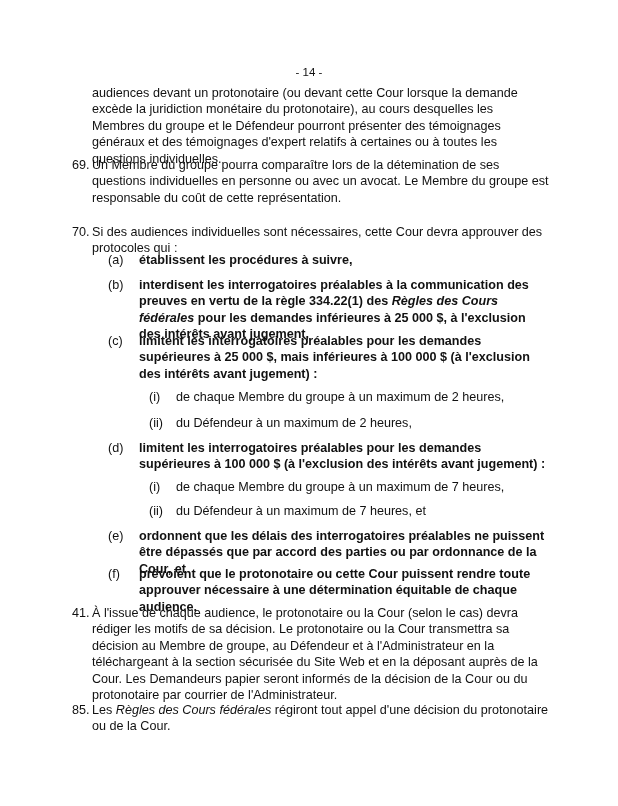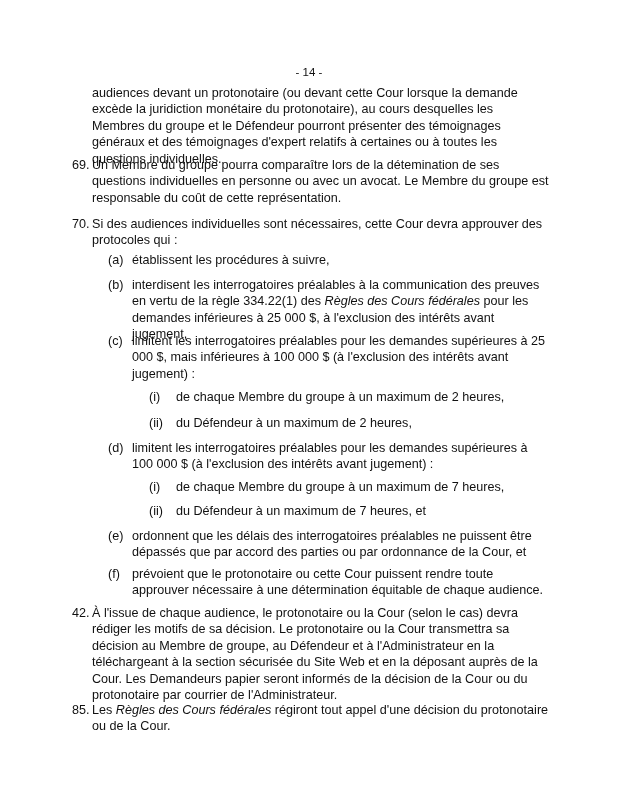--- a/index.html
+++ b/index.html
@@ -6,39 +6,39 @@
   body { width: 618px; height: 806px; position: relative; overflow: hidden;
          font-family: "Liberation Sans", sans-serif; color: #111; font-size: 12.6px; line-height: 16.4px; }
   .page-number { position: absolute; top: 64px; left: 0; width: 618px; text-align: center; font-size: 11.5px; }
   .block { position: absolute; }
   .cont { left: 92px; top: 85px; width: 450px; }
   .para { left: 72px; width: 480px; }
   .para .num { position: absolute; left: 0; top: 0; }
   .para .txt { margin-left: 20px; display: block; }
   .sub { left: 108px; width: 440px; }
   .sub .lab { position: absolute; left: 0; top: 0; }
-  .sub .txt { margin-left: 24px; display: block; }
+  .sub .txt { margin-left: 31px; display: block; font-weight: bold; }
   .rom { left: 149px; width: 400px; }
   .rom .lab { position: absolute; left: 0; top: 0; }
   .rom .txt { margin-left: 27px; display: block; }
   i { font-style: italic; }
 </style>
 </head>
 <body>
 
 <div class="page-number">- 14 -</div>
 
 <div class="block cont">audiences devant un protonotaire (ou devant cette Cour lorsque la demande excède la juridiction monétaire du protonotaire), au cours desquelles les Membres du groupe et le Défendeur pourront présenter des témoignages généraux et des témoignages d'expert relatifs à certaines ou à toutes les questions individuelles.</div>
 
 <div class="block para" style="top:157px">
   <span class="num">69.</span>
   <span class="txt">Un Membre du groupe pourra comparaître lors de la détemination de ses questions individuelles en personne ou avec un avocat. Le Membre du groupe est responsable du coût de cette représentation.</span>
 </div>
 
-<div class="block para" style="top:216px">
+<div class="block para" style="top:224px">
   <span class="num">70.</span>
   <span class="txt">Si des audiences individuelles sont nécessaires, cette Cour devra approuver des protocoles qui :</span>
 </div>
 
 <div class="block sub" style="top:252px">
   <span class="lab">(a)</span>
   <span class="txt">établissent les procédures à suivre,</span>
 </div>
 
 <div class="block sub" style="top:277px">
@@ -80,20 +80,20 @@
   <span class="lab">(e)</span>
   <span class="txt">ordonnent que les délais des interrogatoires préalables ne puissent être dépassés que par accord des parties ou par ordonnance de la Cour, et</span>
 </div>
 
 <div class="block sub" style="top:566px">
   <span class="lab">(f)</span>
   <span class="txt">prévoient que le protonotaire ou cette Cour puissent rendre toute approuver nécessaire à une détermination équitable de chaque audience.</span>
 </div>
 
 <div class="block para" style="top:605px">
-  <span class="num">42.</span>
+  <span class="num">41.</span>
   <span class="txt">À l'issue de chaque audience, le protonotaire ou la Cour (selon le cas) devra rédiger les motifs de sa décision. Le protonotaire ou la Cour transmettra sa décision au Membre de groupe, au Défendeur et à l'Administrateur en la téléchargeant à la section sécurisée du Site Web et en la déposant auprès de la Cour. Les Demandeurs papier seront informés de la décision de la Cour ou du protonotaire par courrier de l'Administrateur.</span>
 </div>
 
 <div class="block para" style="top:702px">
   <span class="num">85.</span>
   <span class="txt"><span>Les </span><i>Règles des Cours fédérales</i><span> régiront tout appel d'une décision du protonotaire ou de la Cour.</span></span>
 </div>
 
 </body></html>

